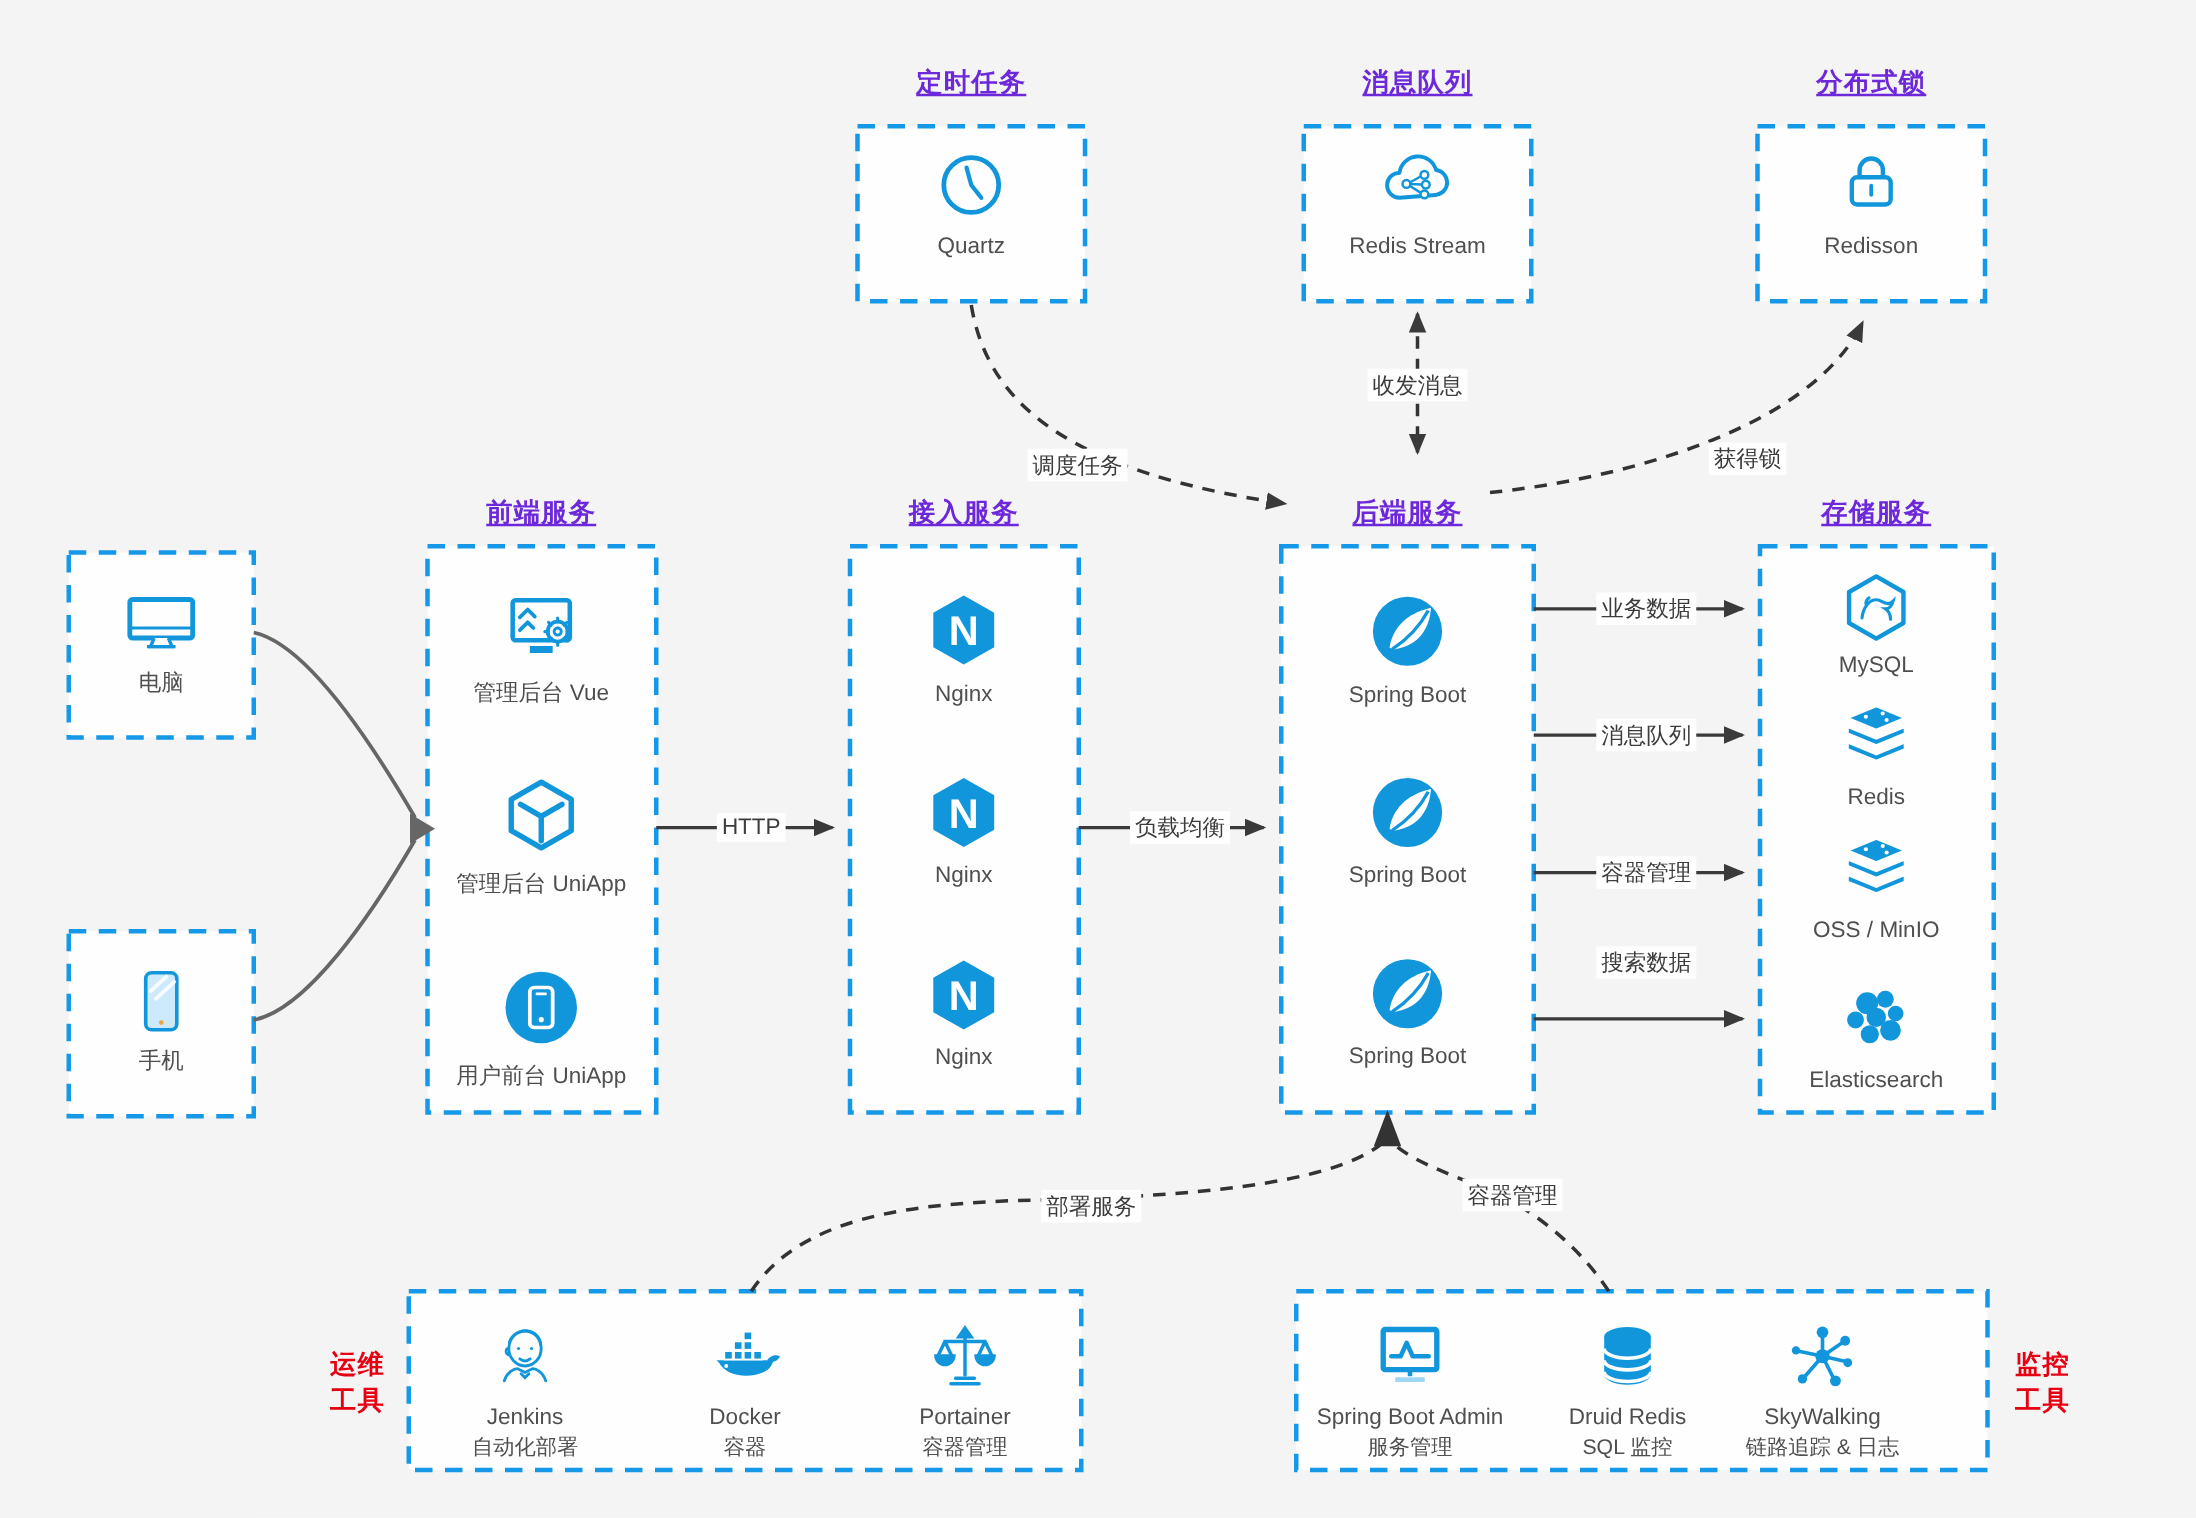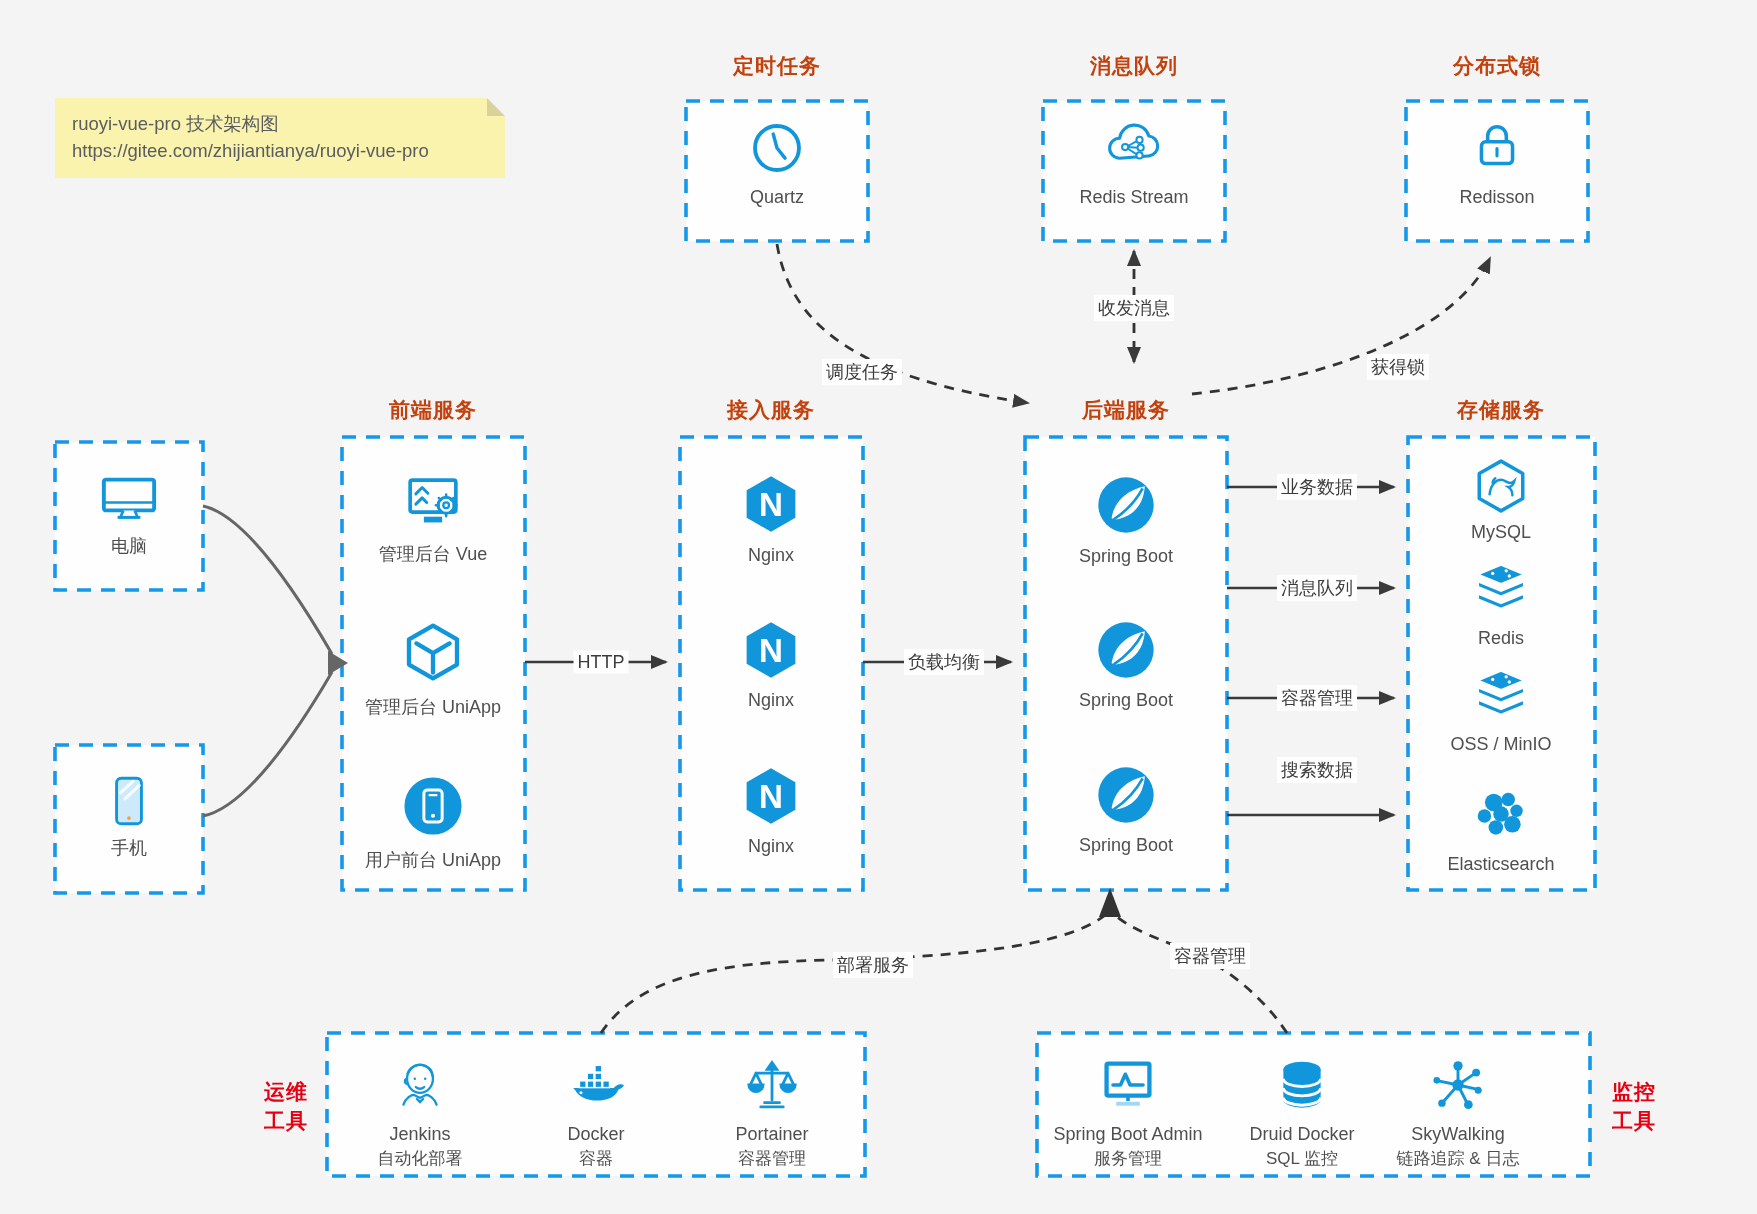--- a/index.html
+++ b/index.html
@@ -1,21 +1,21 @@
 <!DOCTYPE html>
 <html><head>
 <meta charset="utf-8">
 <style>
   html,body{margin:0;padding:0;}
   .canvas{position:relative;width:1757px;height:1214px;background:#f4f4f5;overflow:hidden;
           font-family:"Liberation Sans","DejaVu Sans",sans-serif;}
   .abs{position:absolute;}
   .cc{transform:translate(-50%,-50%);}
   svg.underlay{position:absolute;left:0;top:0;}
-  .gtitle{color:#c2410c;font-weight:bold;font-size:21px;letter-spacing:1px;white-space:nowrap;}
+  .gtitle{color:#6d28d9;font-weight:bold;font-size:21px;letter-spacing:1px;white-space:nowrap;text-decoration:underline;}
   .sidetitle{color:#e60012;font-weight:bold;font-size:21px;letter-spacing:1px;text-align:center;line-height:29px;}
   .nlabel{font-size:18px;color:#4f4f4f;white-space:nowrap;text-align:center;}
   .sublabel{font-size:17px;color:#4f4f4f;white-space:nowrap;text-align:center;}
   .elabel{font-size:18px;color:#3c3c3c;white-space:nowrap;background:#fefefe;padding:1px 4px;}
   .note{position:absolute;left:55px;top:98px;width:450px;height:80px;background:#faf3ad;
         color:#5a5c60;font-size:18.5px;line-height:27px;padding:12px 0 0 17px;box-sizing:border-box;}
   .note::after{content:"";position:absolute;top:0;right:0;width:0;height:0;
         border-top:18px solid #f4f4f5;border-left:18px solid #d9d19b;}
   .ic svg{display:block;}
 </style>
@@ -66,24 +66,20 @@
   <g fill="none" stroke="#333333" stroke-width="2.8" stroke-dasharray="10 8">
     <path d="M777,244 C790,322 852,377 1028,403" marker-end="url(#ah)"></path>
     <path d="M1134,251 L1134,362" marker-start="url(#ahr)" marker-end="url(#ah)"></path>
     <path d="M1192,394 C1292,384 1448,345 1490,258" marker-end="url(#ah)"></path>
     <path d="M601,1033 C640,975 722,962 832,960 C950,957 1062,948 1104,916"></path>
     <path d="M1287,1033 C1262,995 1222,964 1188,951 C1162,940 1132,930 1116,916"></path>
   </g>
   <polygon points="1110,888 1099,917 1121,917" fill="#333333"></polygon>
 </svg>
 
-<div class="note">
-  <div>ruoyi-vue-pro 技术架构图</div>
-  <div>https://gitee.com/zhijiantianya/ruoyi-vue-pro</div>
-</div>
 
 <div class="abs cc gtitle" style="left:777px;top:66px">定时任务</div>
 <div class="abs cc gtitle" style="left:1134px;top:66px">消息队列</div>
 <div class="abs cc gtitle" style="left:1497px;top:66px">分布式锁</div>
 <div class="abs cc gtitle" style="left:433px;top:410px">前端服务</div>
 <div class="abs cc gtitle" style="left:771px;top:410px">接入服务</div>
 <div class="abs cc gtitle" style="left:1126px;top:410px">后端服务</div>
 <div class="abs cc gtitle" style="left:1501px;top:410px">存储服务</div>
 <div class="abs cc sidetitle" style="left:286px;top:1106px">
   <div>运维</div>
@@ -364,21 +360,21 @@
 <div class="abs cc nlabel" style="left:1501px;top:864px">Elasticsearch</div>
 
 <div class="abs cc nlabel" style="left:420px;top:1134px">Jenkins</div>
 <div class="abs cc sublabel" style="left:420px;top:1158px">自动化部署</div>
 <div class="abs cc nlabel" style="left:596px;top:1134px">Docker</div>
 <div class="abs cc sublabel" style="left:596px;top:1158px">容器</div>
 <div class="abs cc nlabel" style="left:772px;top:1134px">Portainer</div>
 <div class="abs cc sublabel" style="left:772px;top:1158px">容器管理</div>
 <div class="abs cc nlabel" style="left:1128px;top:1134px">Spring Boot Admin</div>
 <div class="abs cc sublabel" style="left:1128px;top:1158px">服务管理</div>
-<div class="abs cc nlabel" style="left:1302px;top:1134px">Druid Docker</div>
+<div class="abs cc nlabel" style="left:1302px;top:1134px">Druid Redis</div>
 <div class="abs cc sublabel" style="left:1302px;top:1158px">SQL 监控</div>
 <div class="abs cc nlabel" style="left:1458px;top:1134px">SkyWalking</div>
 <div class="abs cc sublabel" style="left:1458px;top:1158px">链路追踪 &amp; 日志</div>
 
 <div class="abs cc elabel" style="left:601px;top:662px">HTTP</div>
 <div class="abs cc elabel" style="left:944px;top:662px">负载均衡</div>
 <div class="abs cc elabel" style="left:1317px;top:487px">业务数据</div>
 <div class="abs cc elabel" style="left:1317px;top:588px">消息队列</div>
 <div class="abs cc elabel" style="left:1317px;top:698px">容器管理</div>
 <div class="abs cc elabel" style="left:1317px;top:770px">搜索数据</div>

